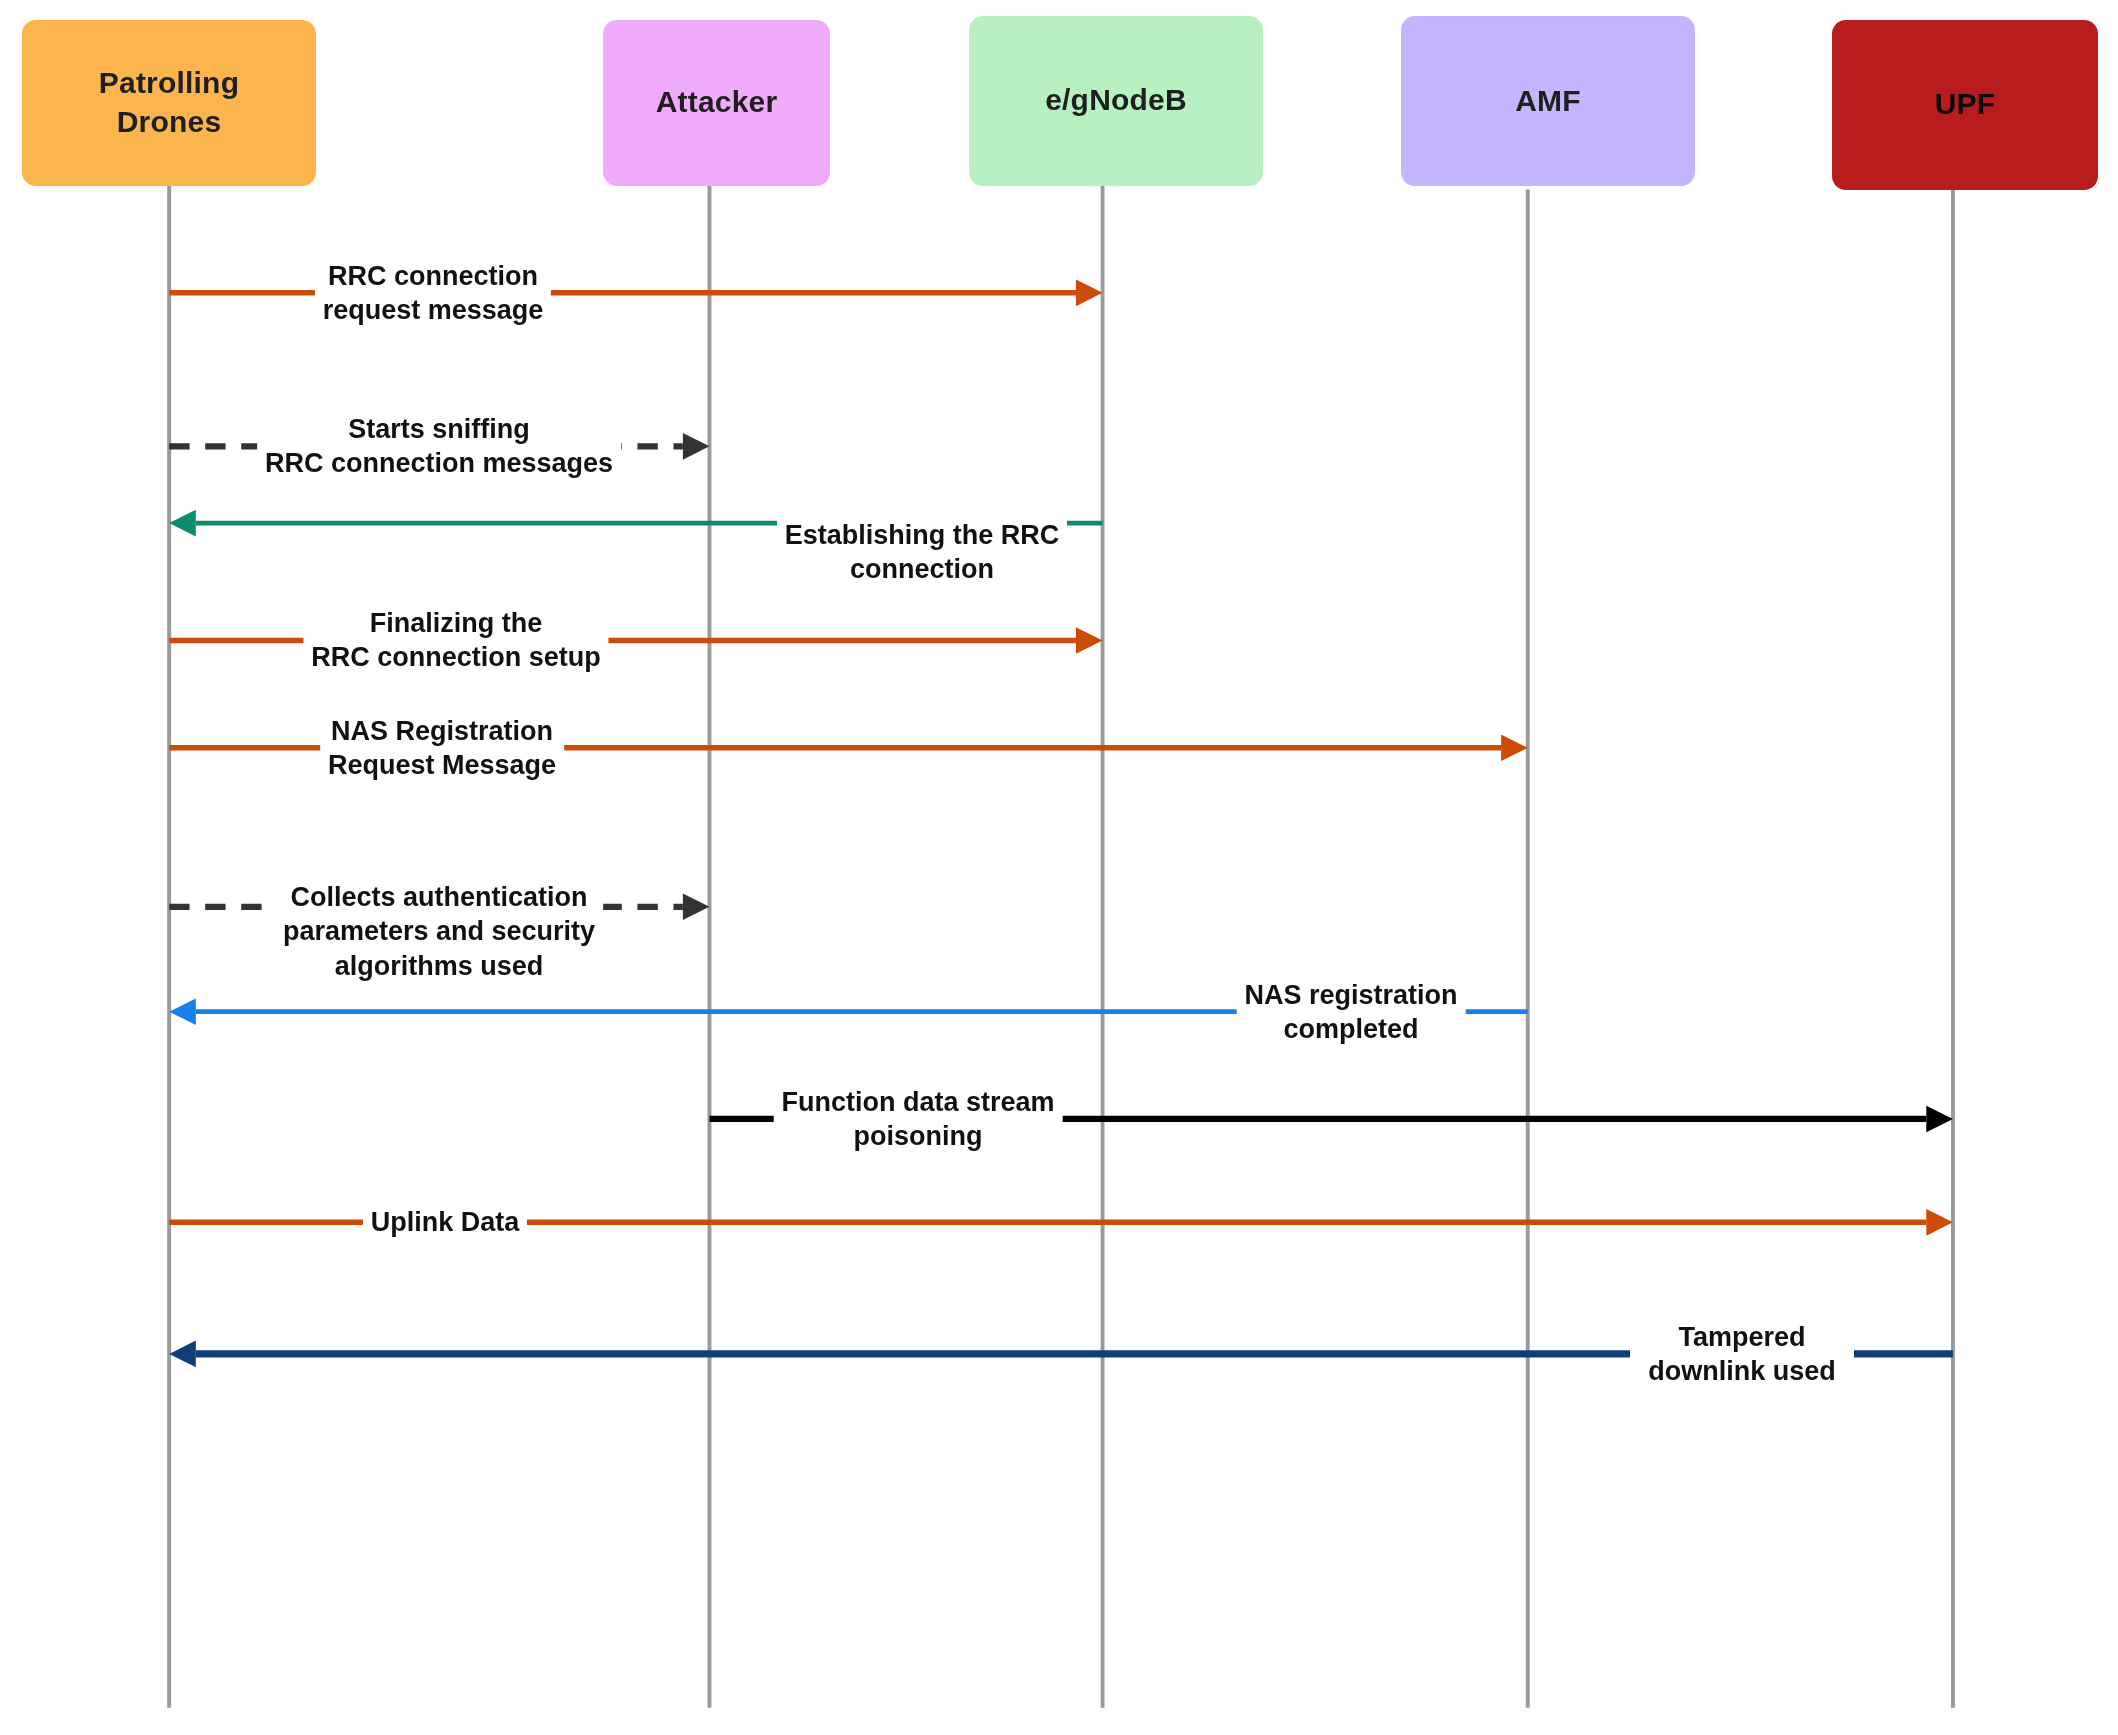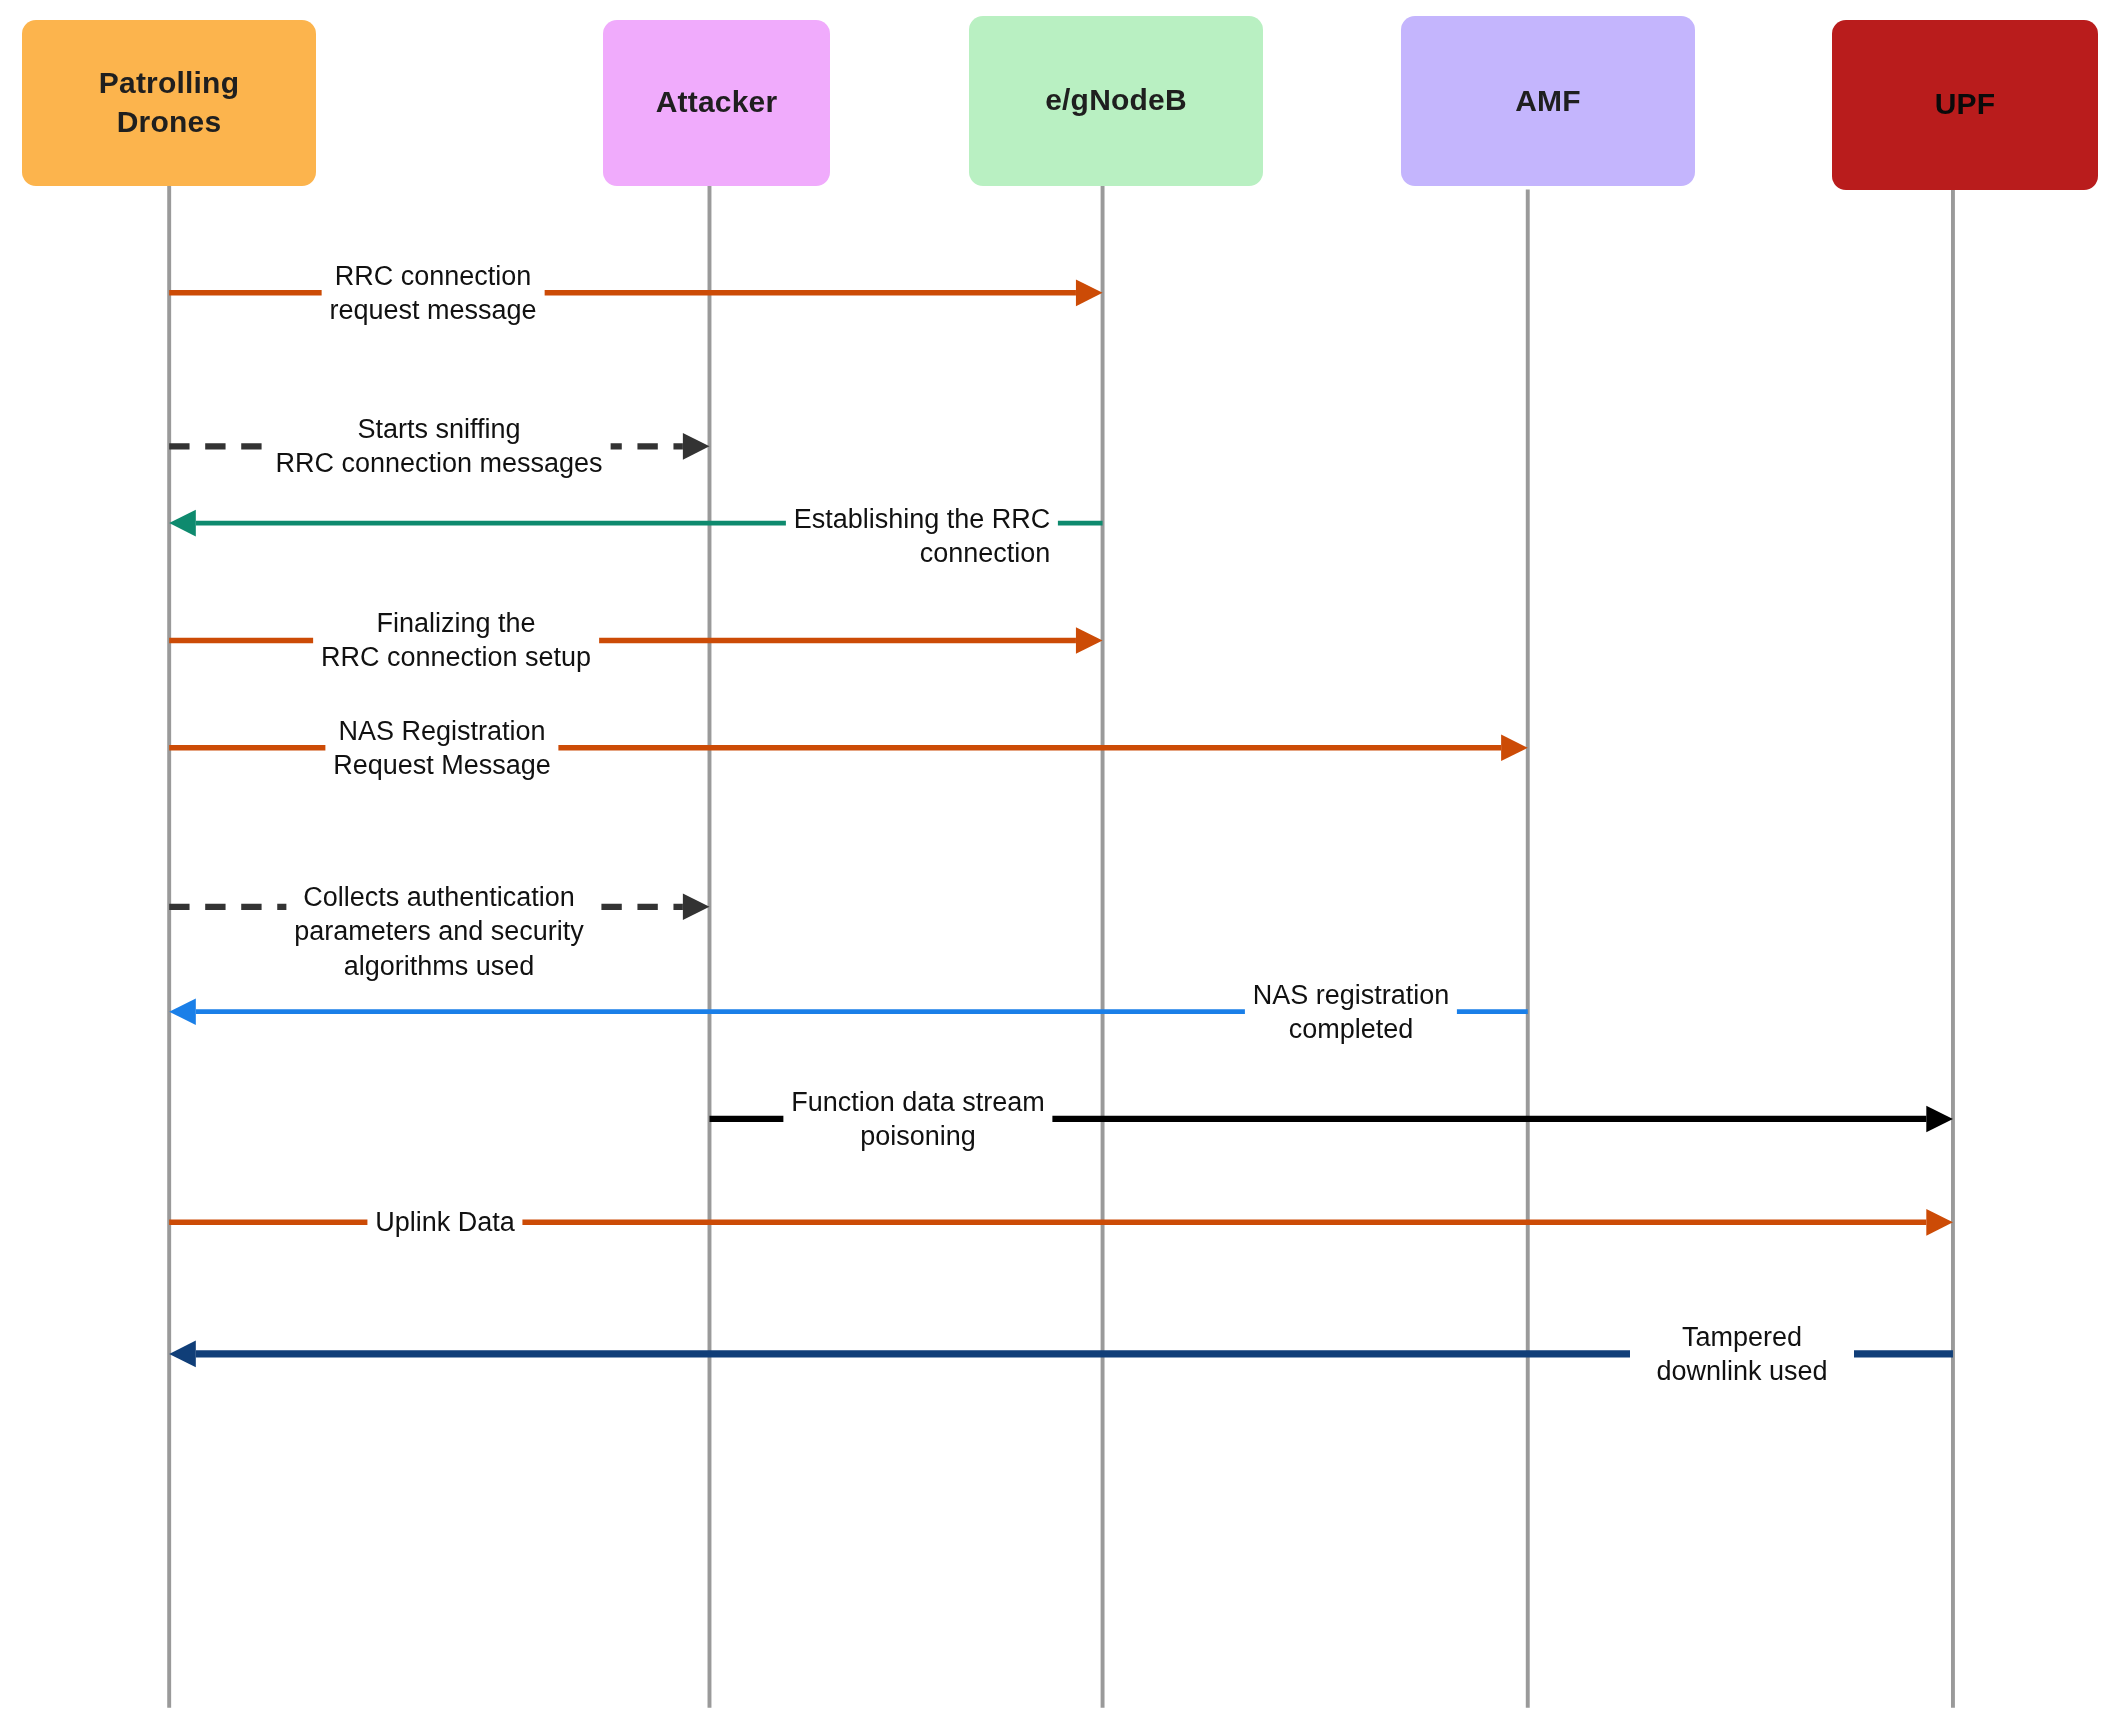--- a/index.html
+++ b/index.html
@@ -17,20 +17,21 @@
     box-sizing:border-box;padding:4.7px 7.8px;
   }
   .msg-label{
     position:absolute;
     font-size:27px;color:#111111;line-height:1.28;
     text-align:center;background:#ffffff;
     padding:1.6px 7.8px;box-sizing:border-box;
     white-space:pre-line;
     transform:translate(-50%,-50%);
     pointer-events:none;
+    font-weight:bold;
   }
 </style>
 </head>
 <body>
 
 <div id="diagram">
   <svg id="svg-layer" width="2119" height="1736" style="position:absolute;left:0;top:0;" viewBox="0 0 2706 2217">
       <line x1="216" x2="216" y1="237" y2="2181" stroke="#9a9a9a" stroke-width="5"></line>
       <line x1="906" x2="906" y1="237" y2="2181" stroke="#9a9a9a" stroke-width="5"></line>
       <line x1="1408" x2="1408" y1="237" y2="2181" stroke="#9a9a9a" stroke-width="5"></line>
@@ -93,21 +94,21 @@
       </div>
       <div class="actor-box" style="left: 1832px; top: 19.6px; width: 266px; height: 170px; background: #b91c1c; color: rgb(10, 10, 10);">
         <span style="white-space: pre-line;">UPF</span>
       </div>
     </div>
   <div id="label-layer">
       <div class="msg-label" style="left: 433px; top: 293px;">RRC connection
 request message</div>
       <div class="msg-label" style="left: 439px; top: 446px;">Starts sniffing
 RRC connection messages</div>
-      <div class="msg-label" style="left: 922px; top: 536px; text-align: right;">Establishing the RRC
+      <div class="msg-label" style="left: 922px; top: 552px;">Establishing the RRC
 connection</div>
       <div class="msg-label" style="left: 456px; top: 640px;">Finalizing the
 RRC connection setup</div>
       <div class="msg-label" style="left: 442px; top: 748px;">NAS Registration
 Request Message</div>
       <div class="msg-label" style="left: 439px; top: 907px; margin-top: 24px;">Collects authentication
 parameters and security
 algorithms used</div>
       <div class="msg-label" style="left: 1351px; top: 1012px;">NAS registration
 completed</div>

